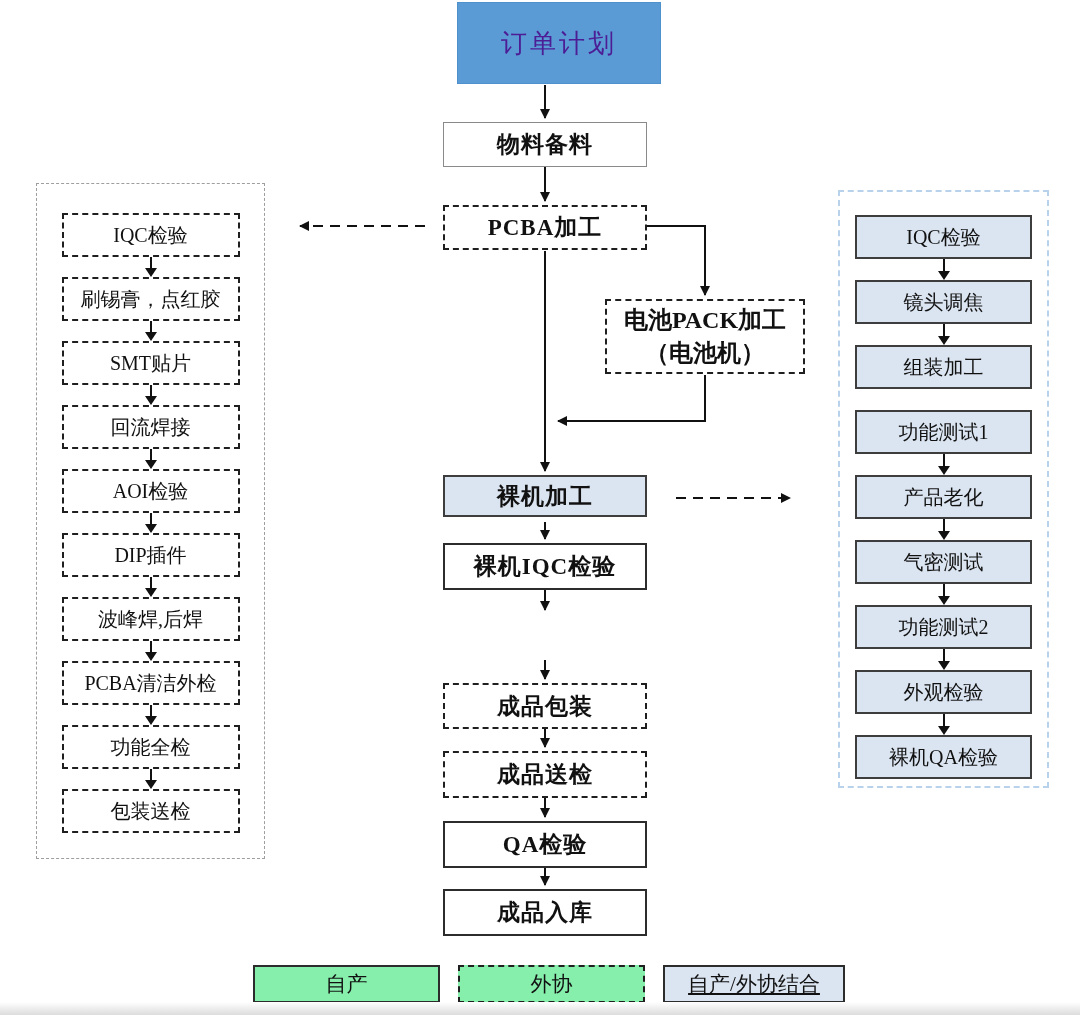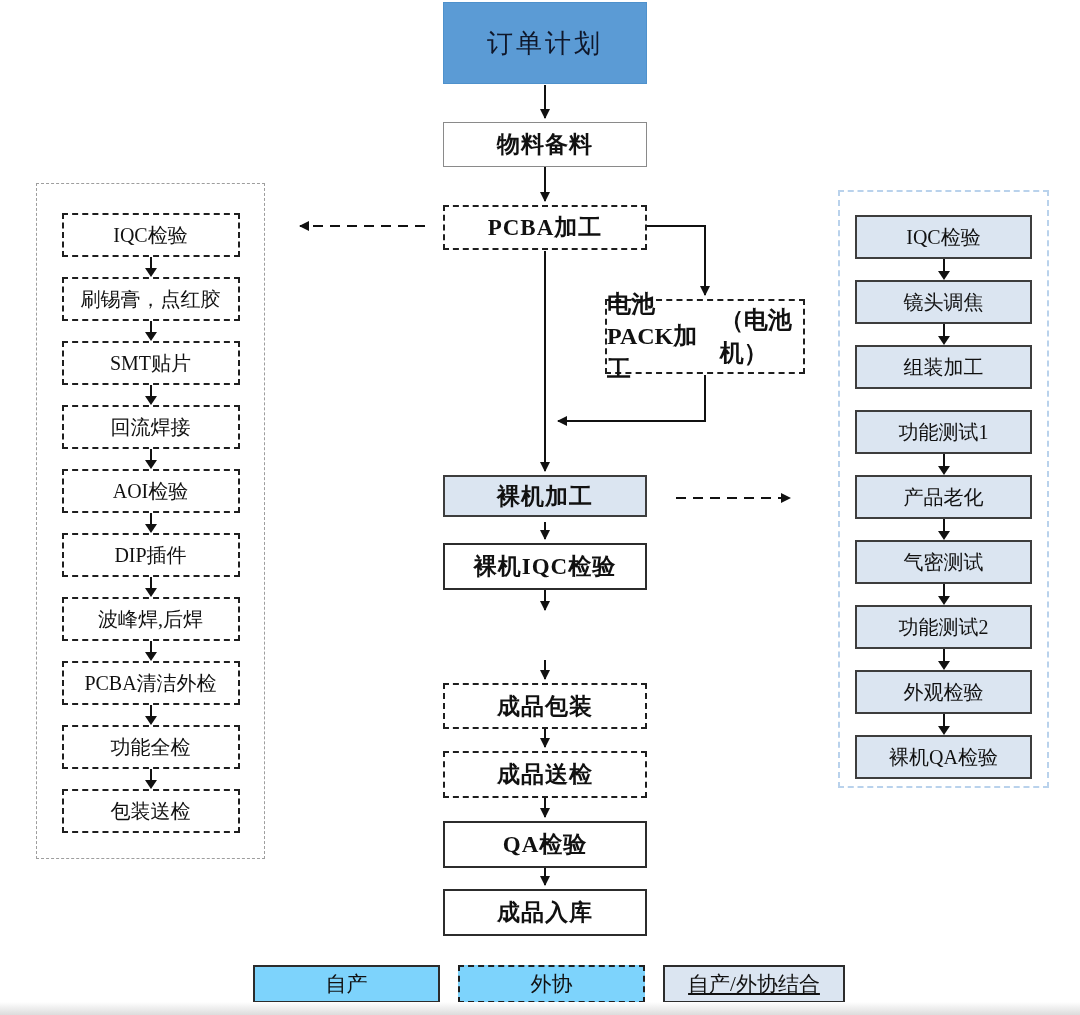--- a/index.html
+++ b/index.html
@@ -6,33 +6,33 @@
   body{font-family:"Liberation Serif","DejaVu Serif",serif;}
   .canvas{position:relative;width:1080px;height:1015px;background:#ffffff;overflow:hidden;}
 
   
   .connectors{position:absolute;left:0;top:0;width:1080px;height:1015px;pointer-events:none;}
 
   
   .node{position:absolute;left:443px;width:204px;box-sizing:border-box;
         display:flex;align-items:center;justify-content:center;text-align:center;
         font-size:23px;font-weight:bold;color:#111;background:#fff;letter-spacing:1px;}
-  .n0{top:2px;height:82px;background:var(--primary-blue,#5b9bd5);color:#0f172a;
-      font-weight:normal;font-size:26px;letter-spacing:3px;border:1px solid #4e91cc;}
+  .n0{top:2px;height:82px;background:var(--primary-blue,#5b9bd5);color:#4c1d95;
+      font-weight:normal;font-size:26px;letter-spacing:3px;border:1px solid #4e91cc;margin-left:14px;}
   .n1{top:122px;height:45px;border:1px solid #8a8a8a;}
   .n2{top:205px;height:45px;border:2px dashed #1f1f1f;}
   .n3{top:475px;height:42px;border:2px solid #3d3d3d;background:var(--light-blue,#dbe5f1);}
   .n4{top:543px;height:47px;border:2px solid #2c2c2c;}
   .n5{top:614px;height:46px;border:2px dashed #1f1f1f;}
   .n6{top:683px;height:46px;border:2px dashed #1f1f1f;}
   .n7{top:751px;height:47px;border:2px dashed #1f1f1f;}
   .n8{top:821px;height:47px;border:2px solid #2c2c2c;}
   .n9{top:889px;height:47px;border:2px solid #2c2c2c;}
   .branch{position:absolute;left:605px;top:299px;width:200px;height:75px;box-sizing:border-box;
-          border:2px dashed #1f1f1f;display:flex;flex-direction:row;align-items:center;
+          border:2px dashed #1f1f1f;display:flex;flex-direction:column;align-items:center;
           justify-content:center;font-size:24px;font-weight:bold;color:#111;line-height:1.35;}
 
   
   .panel{position:absolute;box-sizing:border-box;}
   .panel-left{left:36px;top:183px;width:229px;height:676px;border:1px dashed #9e9e9e;
               padding-top:29px;display:flex;flex-direction:column;align-items:center;}
   .panel-right{left:838px;top:190px;width:211px;height:598px;border:2px dashed #b9d2ec;
                padding-top:23px;display:flex;flex-direction:column;align-items:center;}
   .step{box-sizing:border-box;display:flex;align-items:center;justify-content:center;
         text-align:center;font-size:20px;color:#111;flex:none;}
@@ -45,21 +45,21 @@
   .v-arrow::before{content:"";position:absolute;left:50%;top:0;bottom:6px;width:2px;
                    margin-left:-1px;background:#111;}
   .v-arrow::after{content:"";position:absolute;left:50%;bottom:0;margin-left:-6px;
                   border-left:6px solid transparent;border-right:6px solid transparent;
                   border-top:9px solid #111;}
   .v-spacer{flex:none;width:20px;height:21px;}
 
   
   .legend-box{position:absolute;top:965px;height:38px;box-sizing:border-box;
               display:flex;align-items:center;justify-content:center;
-              font-size:21px;color:#111;background:#7dd3fc;}
+              font-size:21px;color:#111;background:#86efac;}
   .lg0{left:253px;width:187px;border:2px solid #2c2c2c;}
   .lg1{left:458px;width:187px;border:2px dashed #1f1f1f;}
   .lg2{left:663px;width:182px;border:2px solid #2c2c2c;background:var(--light-blue,#dbe5f1);text-decoration:underline;}
 
   .bottom-strip{position:absolute;left:0;right:0;bottom:0;height:13px;
                 background:linear-gradient(to bottom,#ffffff,#dcdcdc);}
 </style>
 </head>
 <body>
 

